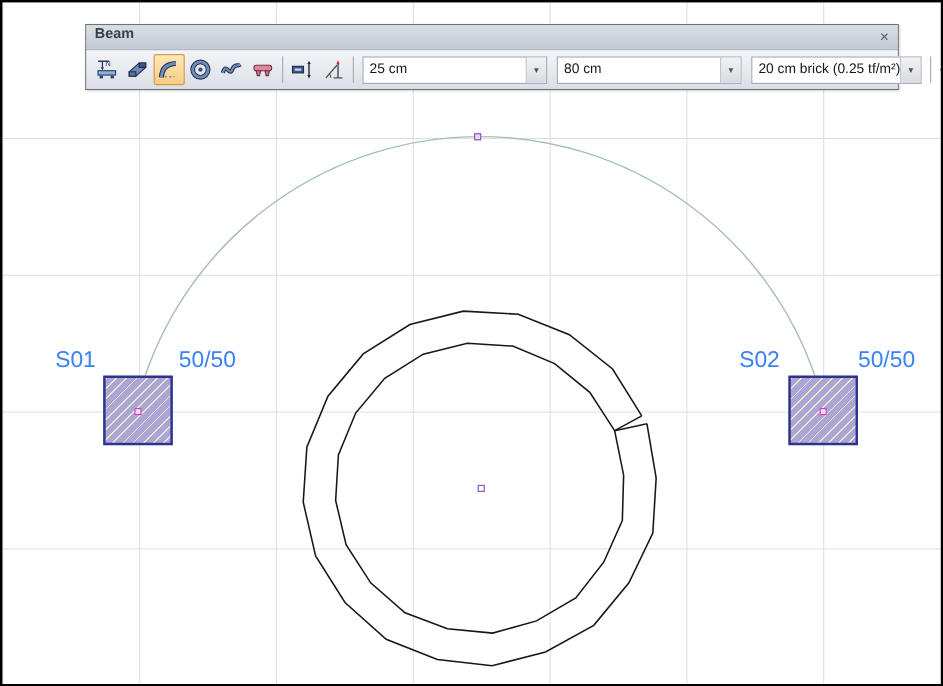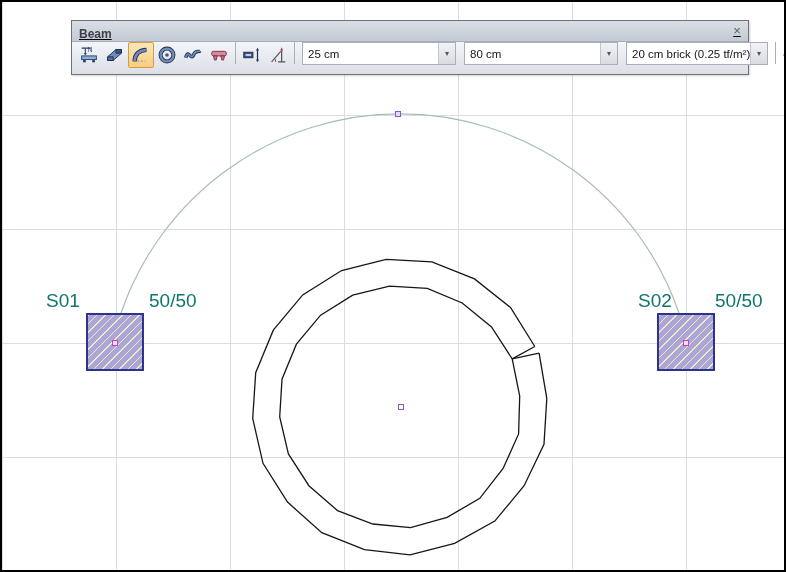--- a/index.html
+++ b/index.html
@@ -22,33 +22,33 @@
             rgba(238,238,198,.95) 0px, rgba(238,238,198,.95) 1px,
             transparent 1px, transparent 6px);z-index:10;}
   .col-s01{left:86px;top:313px;}
   .col-s02{left:657px;top:313px;}
   .handle{position:absolute;width:4px;height:4px;border:1px solid #8a5ac0;background:#e8d8f6;z-index:12;}
   .handle.magenta{border-color:#c244c2;background:#f6dcf6;}
   .h-apex{left:395px;top:111px;}
   .h-ringcenter{left:398px;top:404px;background:#fff;}
   .h-c1{left:112px;top:340px;}
   .h-c2{left:683px;top:340px;}
-  .cadlabel{position:absolute;font-size:19px;color:#0f766e;z-index:11;white-space:nowrap;}
+  .cadlabel{position:absolute;font-size:19px;color:#3b82f6;z-index:11;white-space:nowrap;}
   .l-s01{left:46px;top:290px;}  .l-s01s{left:149px;top:290px;}
-  .l-s02{left:638px;top:290px;} .l-s02s{left:715px;top:290px;}
+  .l-s02{left:616px;top:290px;} .l-s02s{left:715px;top:290px;}
 
   
   .toolbar{position:absolute;left:71px;top:20px;width:676px;z-index:40;
            border:1px solid #6e7277;background:#e4e7ec;box-shadow:1px 1px 2px rgba(0,0,0,.18);}
-  .tb-title{height:20px;display:flex;align-items:flex-end;
+  .tb-title{height:20px;display:flex;align-items:flex-start;
             background:linear-gradient(to bottom,#dadfe5,#c3cad3);
-            border-bottom:1px solid #a7aeb8;text-decoration:underline;}
+            border-bottom:1px solid #a7aeb8;}
   .tb-title .txt{flex:1;font-size:12px;font-weight:bold;color:#3a3f4a;padding-left:7px;}
   .tb-close{width:22px;text-align:center;font-size:13px;color:#565b63;cursor:default;line-height:20px;}
-  .tb-row{height:32px;display:flex;align-items:flex-start;padding:0 4px;
+  .tb-row{height:32px;display:flex;align-items:center;padding:0 4px;
           background:linear-gradient(to bottom,#f3f5f8,#dbdfe6);}
   .tbtn{width:24px;height:24px;display:flex;align-items:center;justify-content:center;
         border:1px solid transparent;border-radius:2px;flex:0 0 auto;}
   .tbtn.active{background:linear-gradient(to bottom,#fde8bc,#f7cd82);border-color:#d89a3c;}
   .sep{width:1px;height:22px;background:#aab0ba;margin:0 3px;flex:0 0 auto;}
   .combo{height:21px;background:#fff;border:1px solid #a8aeba;display:flex;align-items:center;
          margin:0 4px;flex:0 0 auto;}
   .combo .cv{flex:1;font-size:11.5px;color:#15151a;padding:0 5px;white-space:nowrap;overflow:hidden;}
   .combo .ca{width:16px;height:100%;border-left:1px solid #c2c6ce;
              background:linear-gradient(to bottom,#f2f3f5,#d8dbe1);

